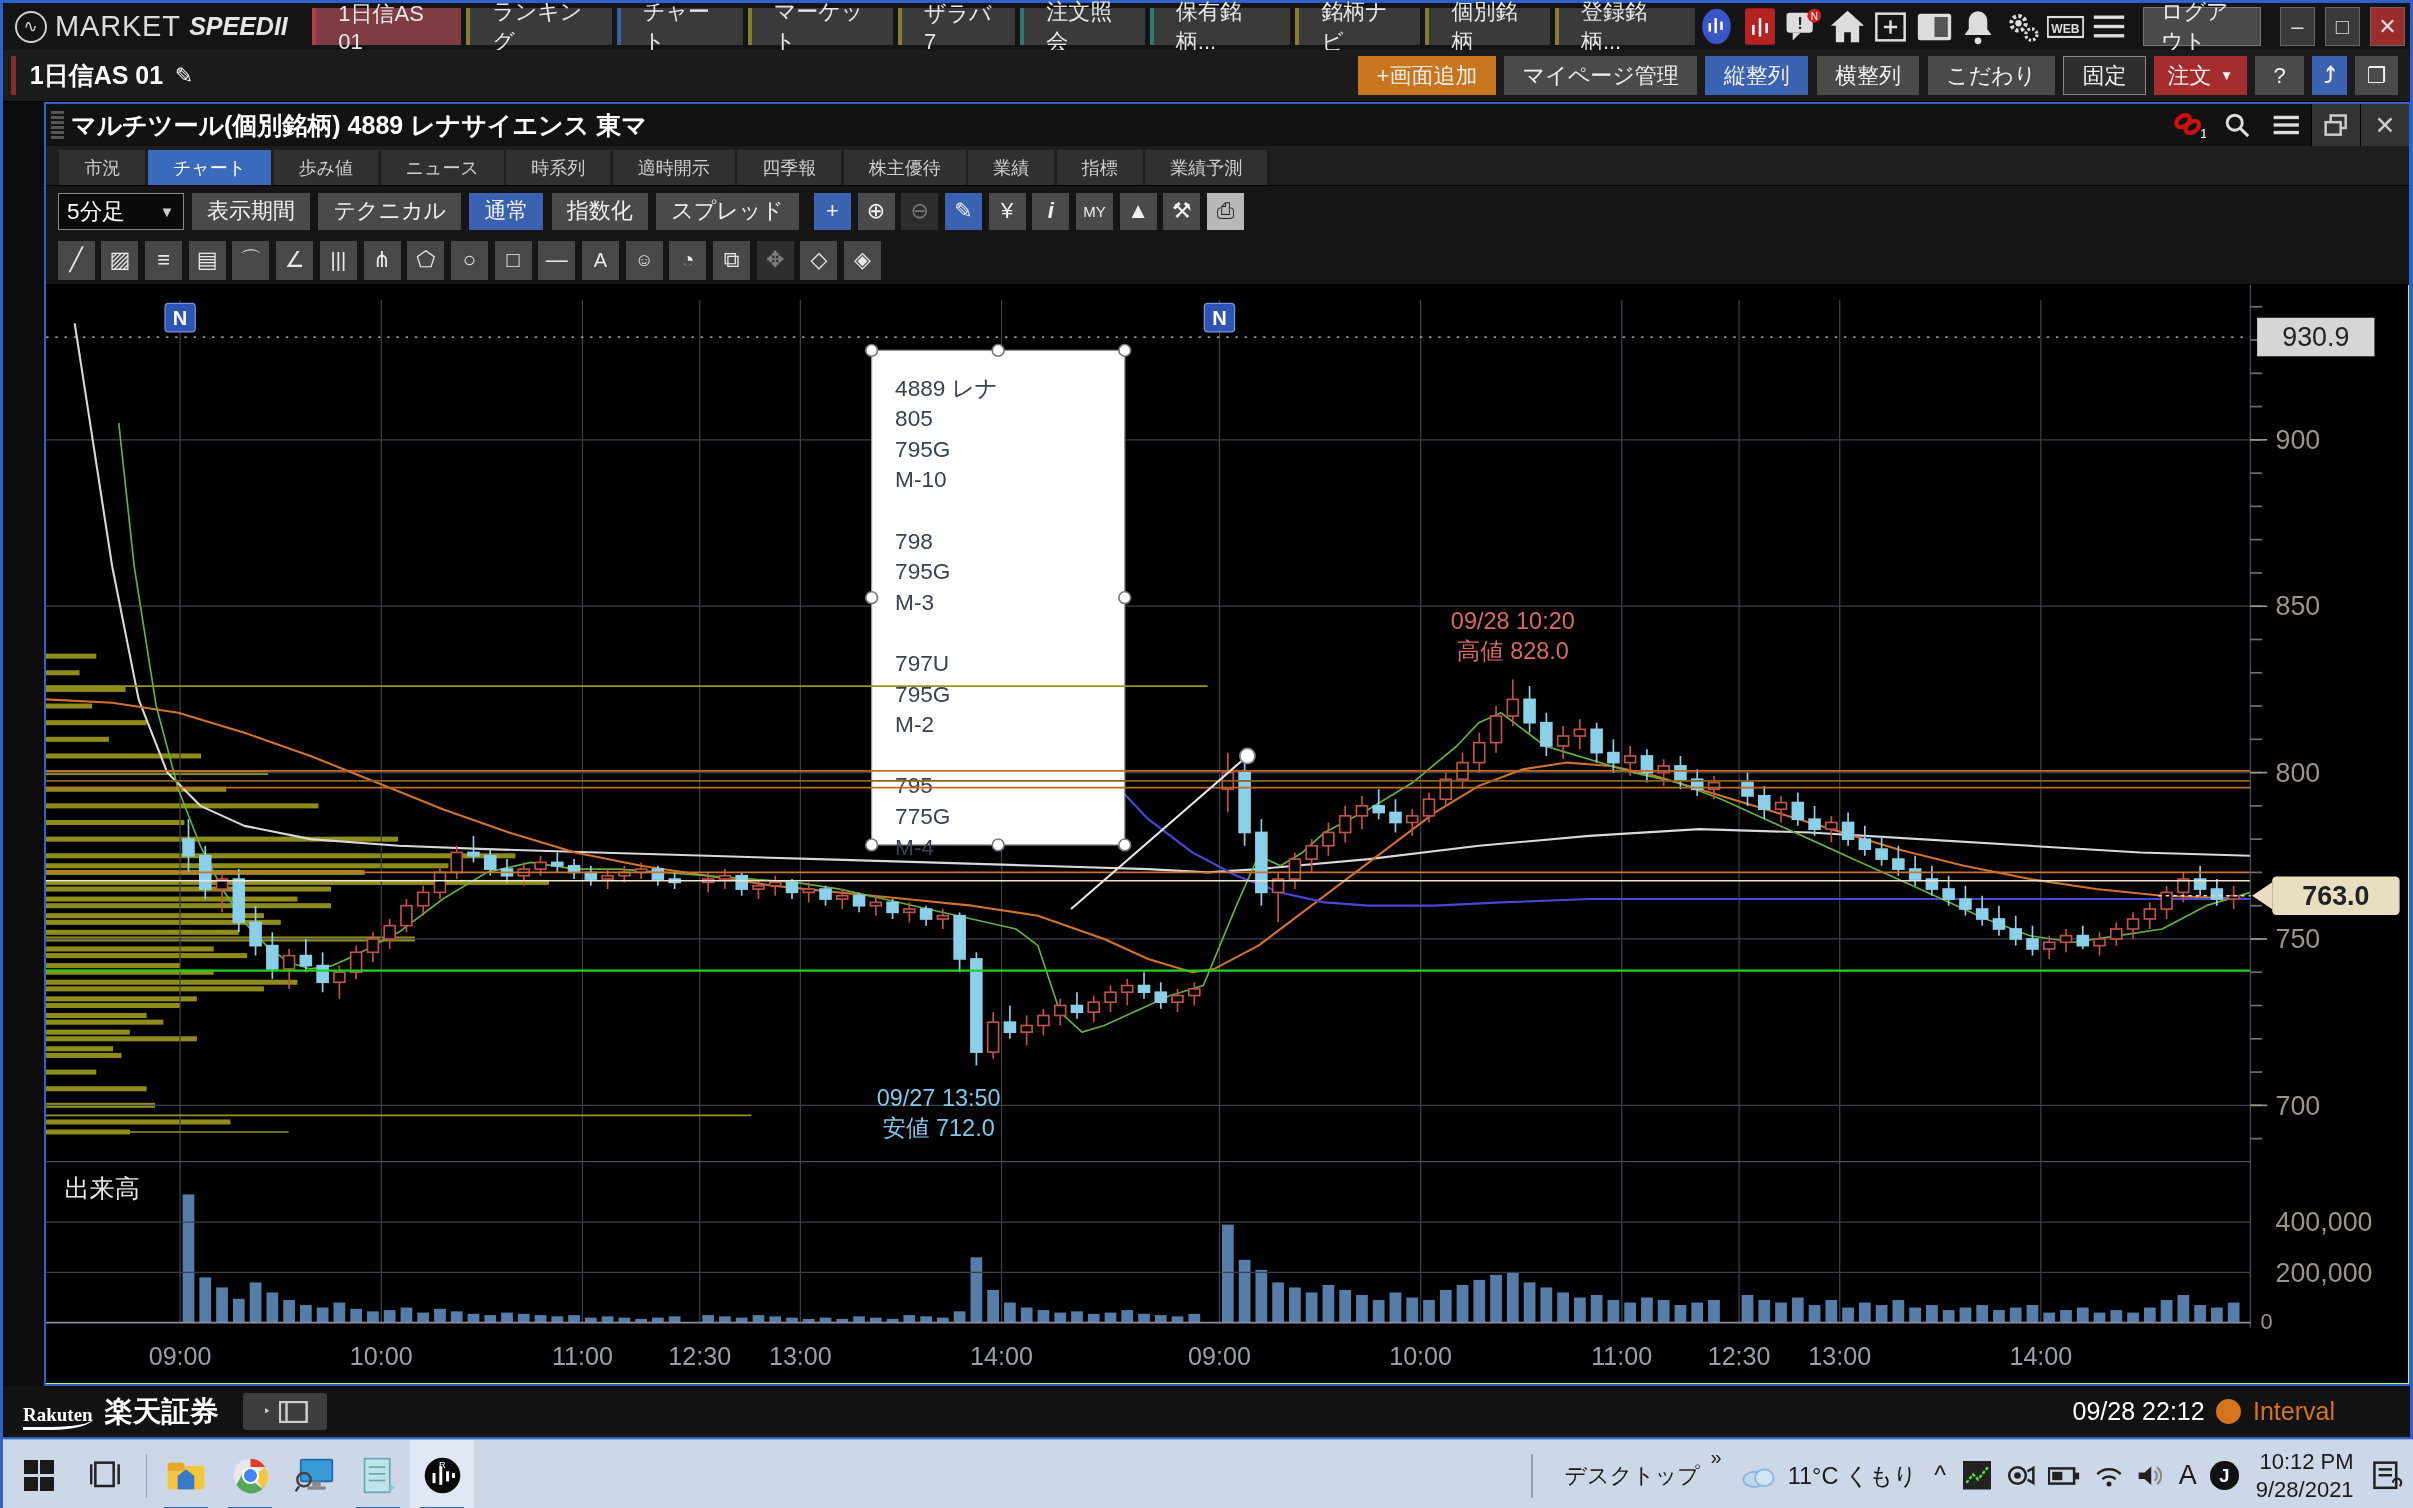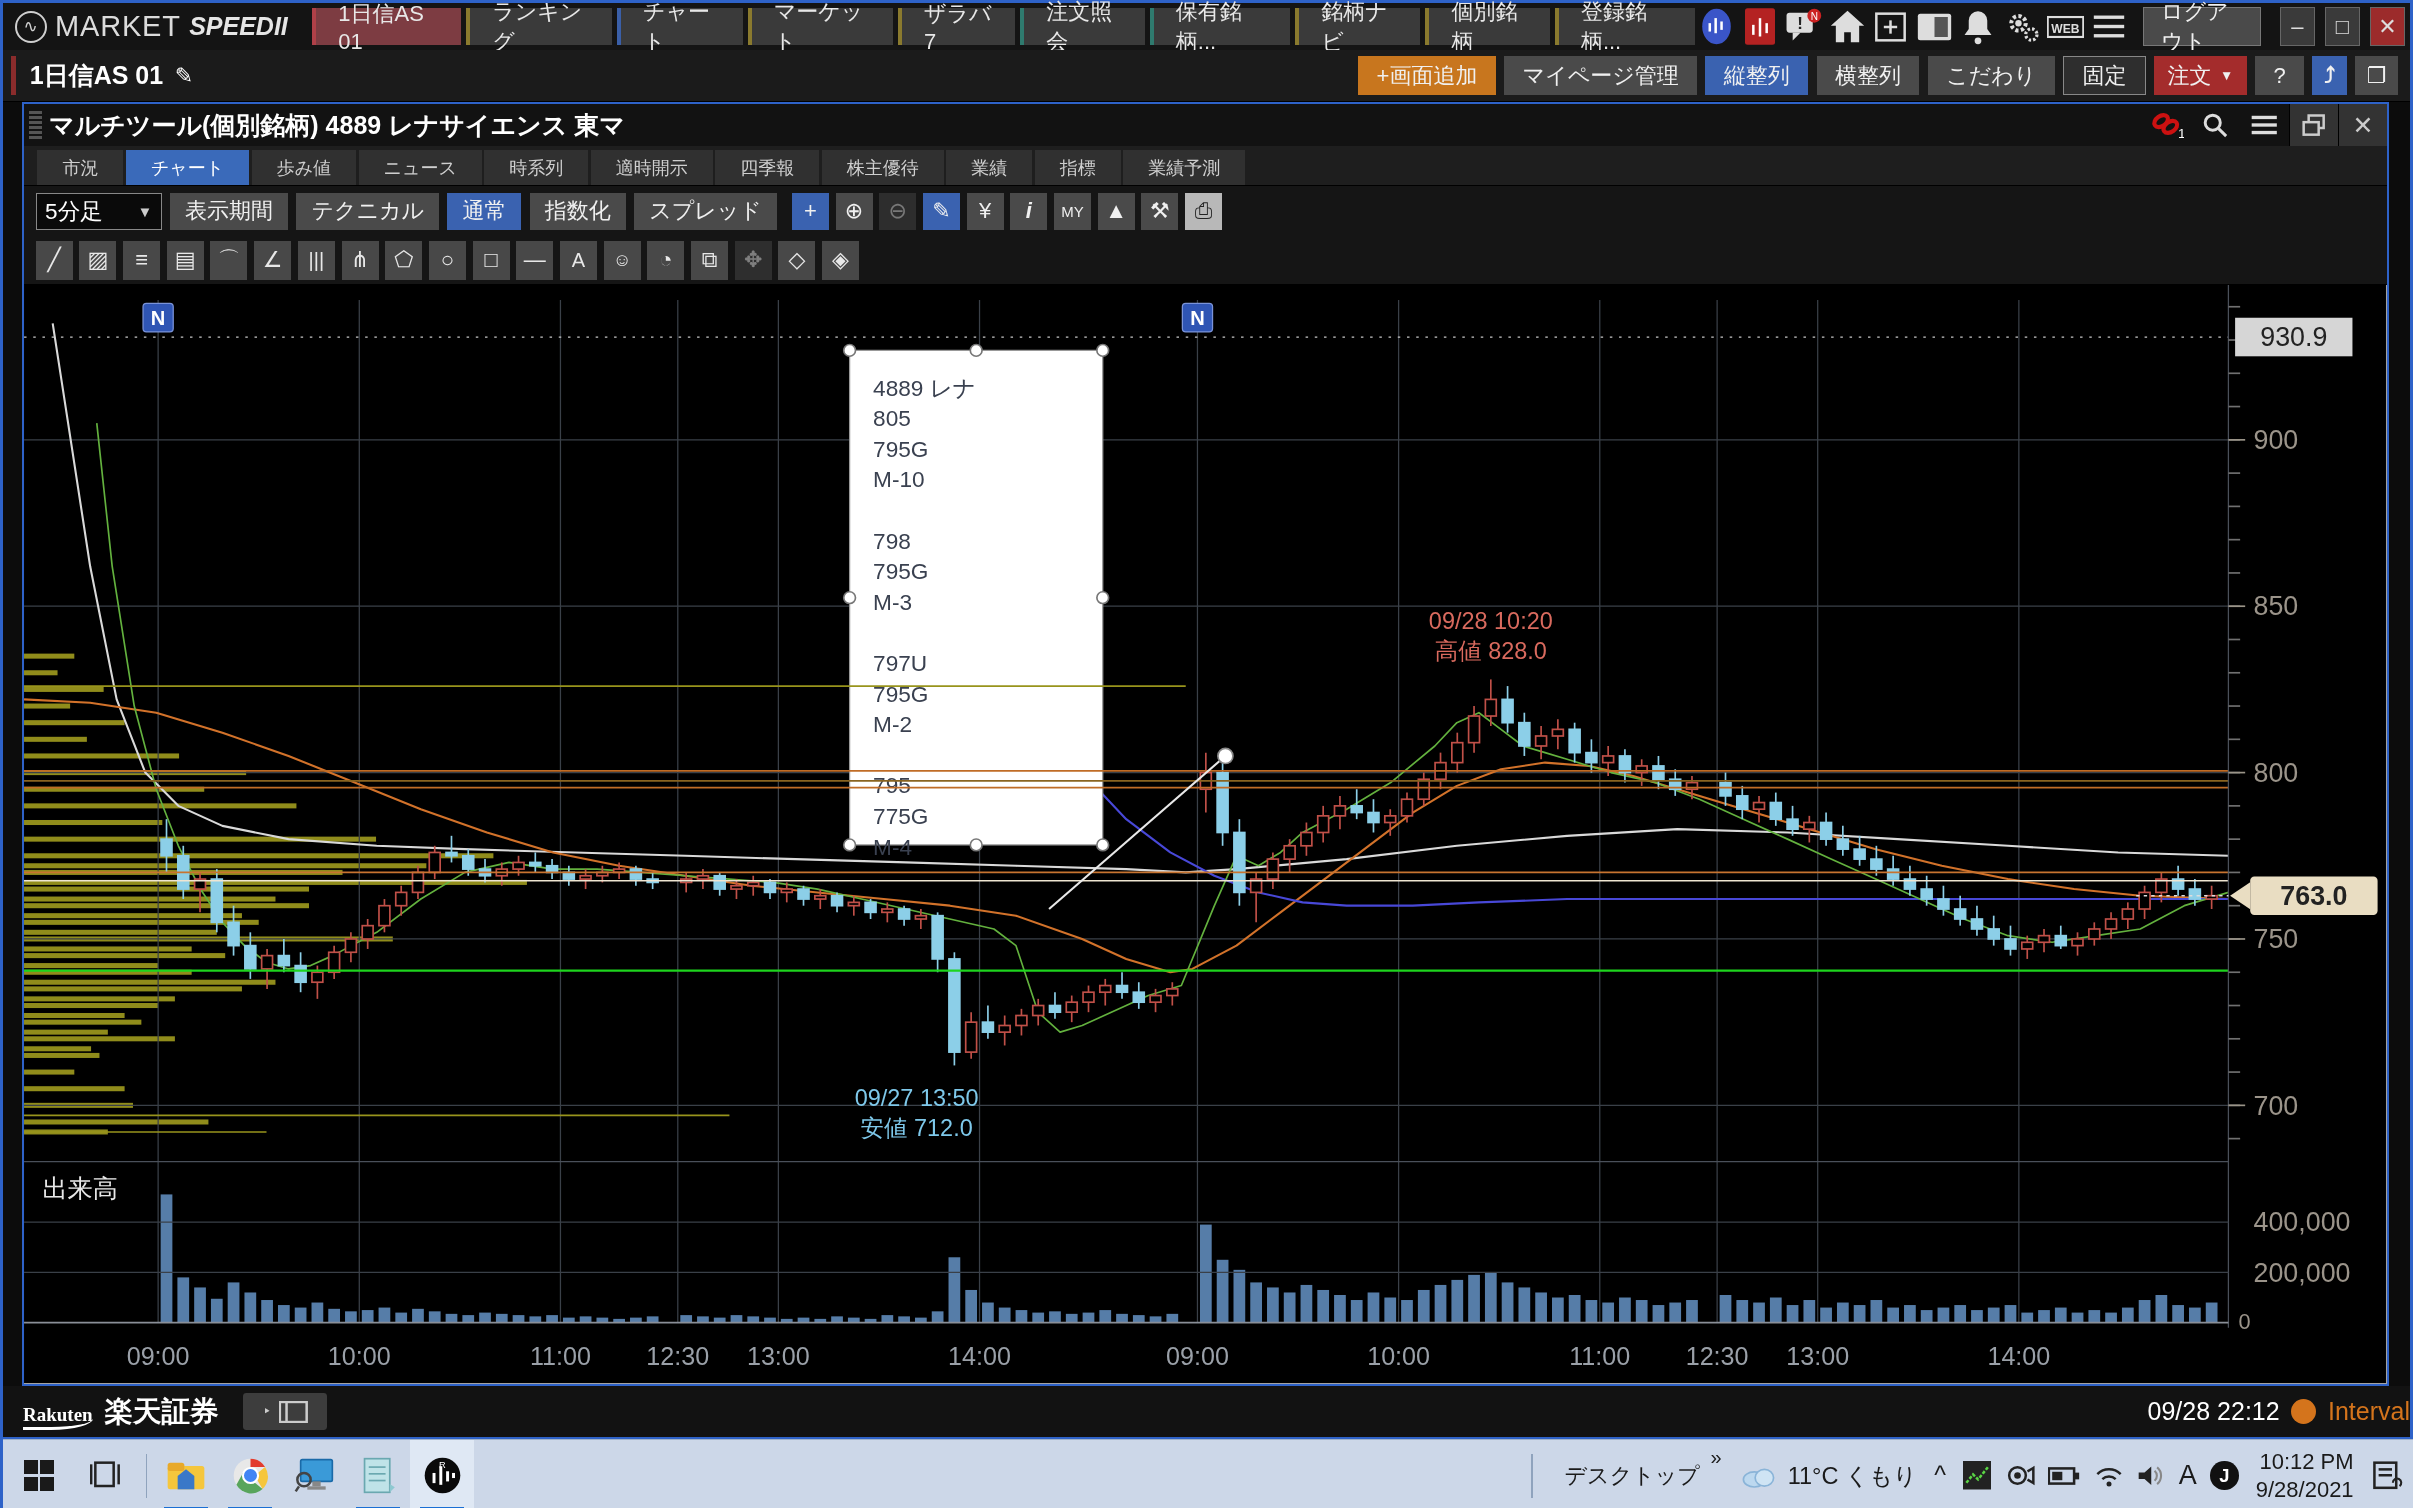--- a/index.html
+++ b/index.html
@@ -37,22 +37,22 @@
   .ws-right { margin-left:auto; display:flex; align-items:center; gap:8.4px; padding-right:11.7px; }
   .wbtn { height:39px; padding:0 18.4px; font-size:22px; color:#f0f0f0; background:#4a4a4a;
     display:flex; align-items:center; gap:8.4px; }
   .wbtn.orange { background:#c8761e; }
   .wbtn.blue { background:#3a62b0; }
   .wbtn.outline { background:#2e2e2e; border:0.8px solid #888; }
   .wbtn.red { background:#a42c2c; padding:0 13.4px; }
   .wbtn.icon { padding:0 11.7px; }
 
   
-  .appwin { position:absolute; left:19px; top:99px; width:2367px; height:1284px;
-    border:2.5px solid #2e62c8; background:#a3a3a3; }
+  .appwin { position:absolute; left:41px; top:99px; width:2367px; height:1284px;
+    border:2.5px solid #2e62c8; background:#bef264; }
   .wtitle { height:42px; background:#121212; display:flex; align-items:center; color:#fff; }
   .grip { width:13.4px; height:28.5px; margin:0 6.7px 0 5px;
     background:repeating-linear-gradient(#666 0 2.5px, transparent 2.5px 5px); opacity:.8; }
   .wtitle .title { font-size:25px; font-weight:bold; }
   .wt-icons { margin-left:auto; display:flex; align-items:center; height:100%; }
   .wt-ic { width:49px; height:100%; display:flex; align-items:center; justify-content:center; }
   .wt-ic.box { background:#333; border-left:0.8px solid #000; }
   .wtabs { height:40px; background:#1e1e1e; display:flex; align-items:flex-end; gap:2.5px;
     padding-left:13.4px; border-bottom:1.7px solid #000; }
   .wtab { height:35px; padding:0 25px; background:#303030; color:#cfcfcf; font-size:18px;
@@ -74,21 +74,21 @@
   svg text { font-family:"Liberation Sans","DejaVu Sans",sans-serif; }
 
   
   .statusbar { position:absolute; left:0; top:1383px; width:100%; height:54px; background:#121212;
     border-bottom:3.4px solid #2e62c8; display:flex; align-items:center; color:#fff; }
   .rk { display:flex; align-items:baseline; gap:11.7px; margin-left:20px; }
   .rk .r1 { font-size:19px; font-weight:bold; border-bottom:3.4px solid #fff; border-radius:0 0 60%/11.7px 0; padding-bottom:1.7px;font-family:Liberation Serif, serif; }
   .rk .r2 { font-size:28.5px; font-weight:bold; }
   .sb-btn { margin-left:25px; width:84px; height:37px; background:#3d3d3d; border-radius:3.4px;
     display:flex; align-items:center; justify-content:center; gap:8.4px; color:#ccc; }
-  .sb-right { margin-left:auto; display:flex; align-items:center; gap:11.7px; }
+  .sb-right { margin-left:auto; display:flex; align-items:center; gap:11.7px; margin-right:75px; }
   .sb-time { font-size:25px; }
   .sb-dot { width:25px; height:25px; border-radius:50%; background:#d4741c; }
   .sb-int { font-size:25px; color:#d4741c; }
 
   
   .taskbar { position:absolute; left:0; top:1436px; width:2413px; height:72px; background:#ccd7e8;
     display:flex; align-items:center; border-top:0.8px solid #9fb2cc; }
   .start { width:72px; height:100%; display:flex; align-items:center; justify-content:center; }
   .winlogo { display:grid; grid-template-columns:14.2px 14.2px; grid-template-rows:14.2px 14.2px; gap:2.5px; }
   .winlogo div { background:#1a1a1a; }

